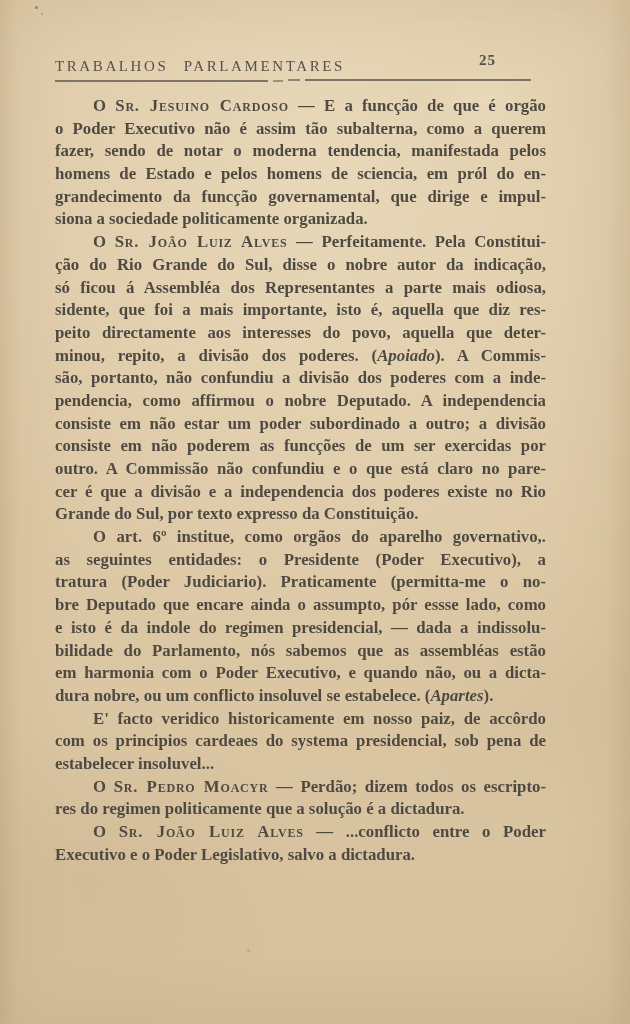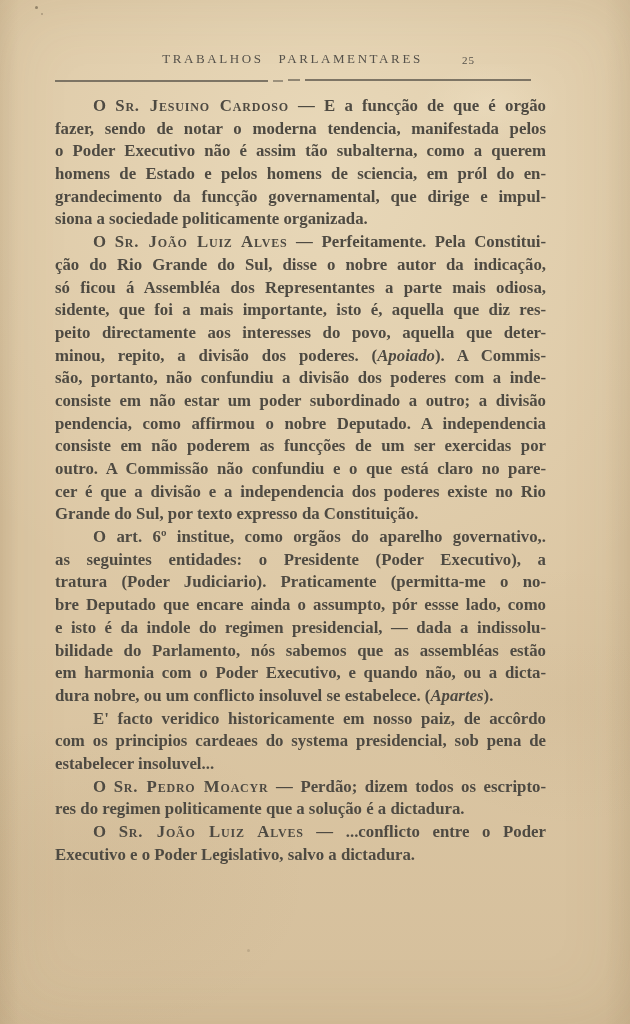--- a/index.html
+++ b/index.html
@@ -31,30 +31,31 @@
       radial-gradient(70px 40px at 78% 10%, rgba(255,246,222,0.20), transparent),
       radial-gradient(220px 160px at 14% 86%, rgba(140,110,70,0.07), transparent),
       radial-gradient(160px 130px at 90% 68%, rgba(140,110,70,0.06), transparent);
   }
   .speck{position:absolute;border-radius:50%;background:rgba(90,78,60,0.55);}
   .s1{left:35px;top:6px;width:3px;height:3px;}
   .s2{left:41px;top:13px;width:2px;height:2px;opacity:.7;}
   .s3{left:247px;top:949px;width:3px;height:3px;opacity:.35;}
 
   .running-header{
-    position:absolute;left:55px;top:51px;width:475px;
-    text-align:center;
-    font-size:13px;line-height:16px;
+    position:absolute;left:55px;top:58px;width:475px;
+    text-align:left;
+    font-size:15px;line-height:16px;
     letter-spacing:2.6px;word-spacing:9px;
     color:var(--header-ink);
   }
   .page-number{
-    position:absolute;left:462px;top:52px;
-    font-size:11px;line-height:16px;letter-spacing:1px;
+    position:absolute;left:479px;top:52px;
+    font-size:15px;line-height:16px;letter-spacing:1px;
     color:var(--header-ink);
+    font-weight:bold;
   }
   .rule{
     position:absolute;left:55px;top:78px;width:476px;height:4px;
   }
   .rule .seg{position:absolute;background:var(--rule);height:2px;opacity:.85;}
   .rule .seg.a{left:0;top:2px;width:213px;}
   .rule .d1{position:absolute;left:218px;top:2px;width:10px;height:2px;background:var(--rule);opacity:.6;}
   .rule .d2{position:absolute;left:233px;top:1px;width:12px;height:2px;background:var(--rule);opacity:.7;}
   .rule .seg.b{left:250px;top:1px;width:226px;}
 
@@ -91,36 +92,36 @@
   <div class="rule">
     <span class="seg a"></span>
     <span class="d1"></span>
     <span class="d2"></span>
     <span class="seg b"></span>
   </div>
 
   <main class="text-block" id="text-block">
       <div class="para">
         <div class="line first"><span class="n">O </span><span class="sc">Sr. Jesuino Cardoso</span><span class="n"> — E a funcção de que é orgão</span></div>
+        <div class="line"><span class="n">o Poder Executivo não é assim tão subalterna, como a querem</span></div>
         <div class="line"><span class="n">fazer, sendo de notar o moderna tendencia, manifestada pelos</span></div>
-        <div class="line"><span class="n">o Poder Executivo não é assim tão subalterna, como a querem</span></div>
         <div class="line"><span class="n">homens de Estado e pelos homens de sciencia, em pról do en-</span></div>
         <div class="line"><span class="n">grandecimento da funcção governamental, que dirige e impul-</span></div>
         <div class="line last"><span class="n">siona a sociedade politicamente organizada.</span></div>
       </div>
       <div class="para">
         <div class="line first"><span class="n">O </span><span class="sc">Sr. João Luiz Alves</span><span class="n"> — Perfeitamente. Pela Constitui-</span></div>
         <div class="line"><span class="n">ção do Rio Grande do Sul, disse o nobre autor da indicação,</span></div>
         <div class="line"><span class="n">só ficou á Assembléa dos Representantes a parte mais odiosa,</span></div>
         <div class="line"><span class="n">sidente, que foi a mais importante, isto é, aquella que diz res-</span></div>
         <div class="line"><span class="n">peito directamente aos interesses do povo, aquella que deter-</span></div>
         <div class="line"><span class="n">minou, repito, a divisão dos poderes. (</span><span class="it">Apoiado</span><span class="n">). A Commis-</span></div>
         <div class="line"><span class="n">são, portanto, não confundiu a divisão dos poderes com a inde-</span></div>
+        <div class="line"><span class="n">pendencia, como affirmou o nobre Deputado. A independencia</span></div>
         <div class="line"><span class="n">consiste em não estar um poder subordinado a outro; a divisão</span></div>
-        <div class="line"><span class="n">pendencia, como affirmou o nobre Deputado. A independencia</span></div>
         <div class="line"><span class="n">consiste em não poderem as funcções de um ser exercidas por</span></div>
         <div class="line"><span class="n">outro. A Commissão não confundiu e o que está claro no pare-</span></div>
         <div class="line"><span class="n">cer é que a divisão e a independencia dos poderes existe no Rio</span></div>
         <div class="line last"><span class="n">Grande do Sul, por texto expresso da Constituição.</span></div>
       </div>
       <div class="para">
         <div class="line first"><span class="n">O art. 6º institue, como orgãos do aparelho governativo,.</span></div>
         <div class="line"><span class="n">as seguintes entidades: o Presidente (Poder Executivo), a</span></div>
         <div class="line"><span class="n">tratura (Poder Judiciario). Praticamente (permitta-me o no-</span></div>
         <div class="line"><span class="n">bre Deputado que encare ainda o assumpto, pór essse lado, como</span></div>

